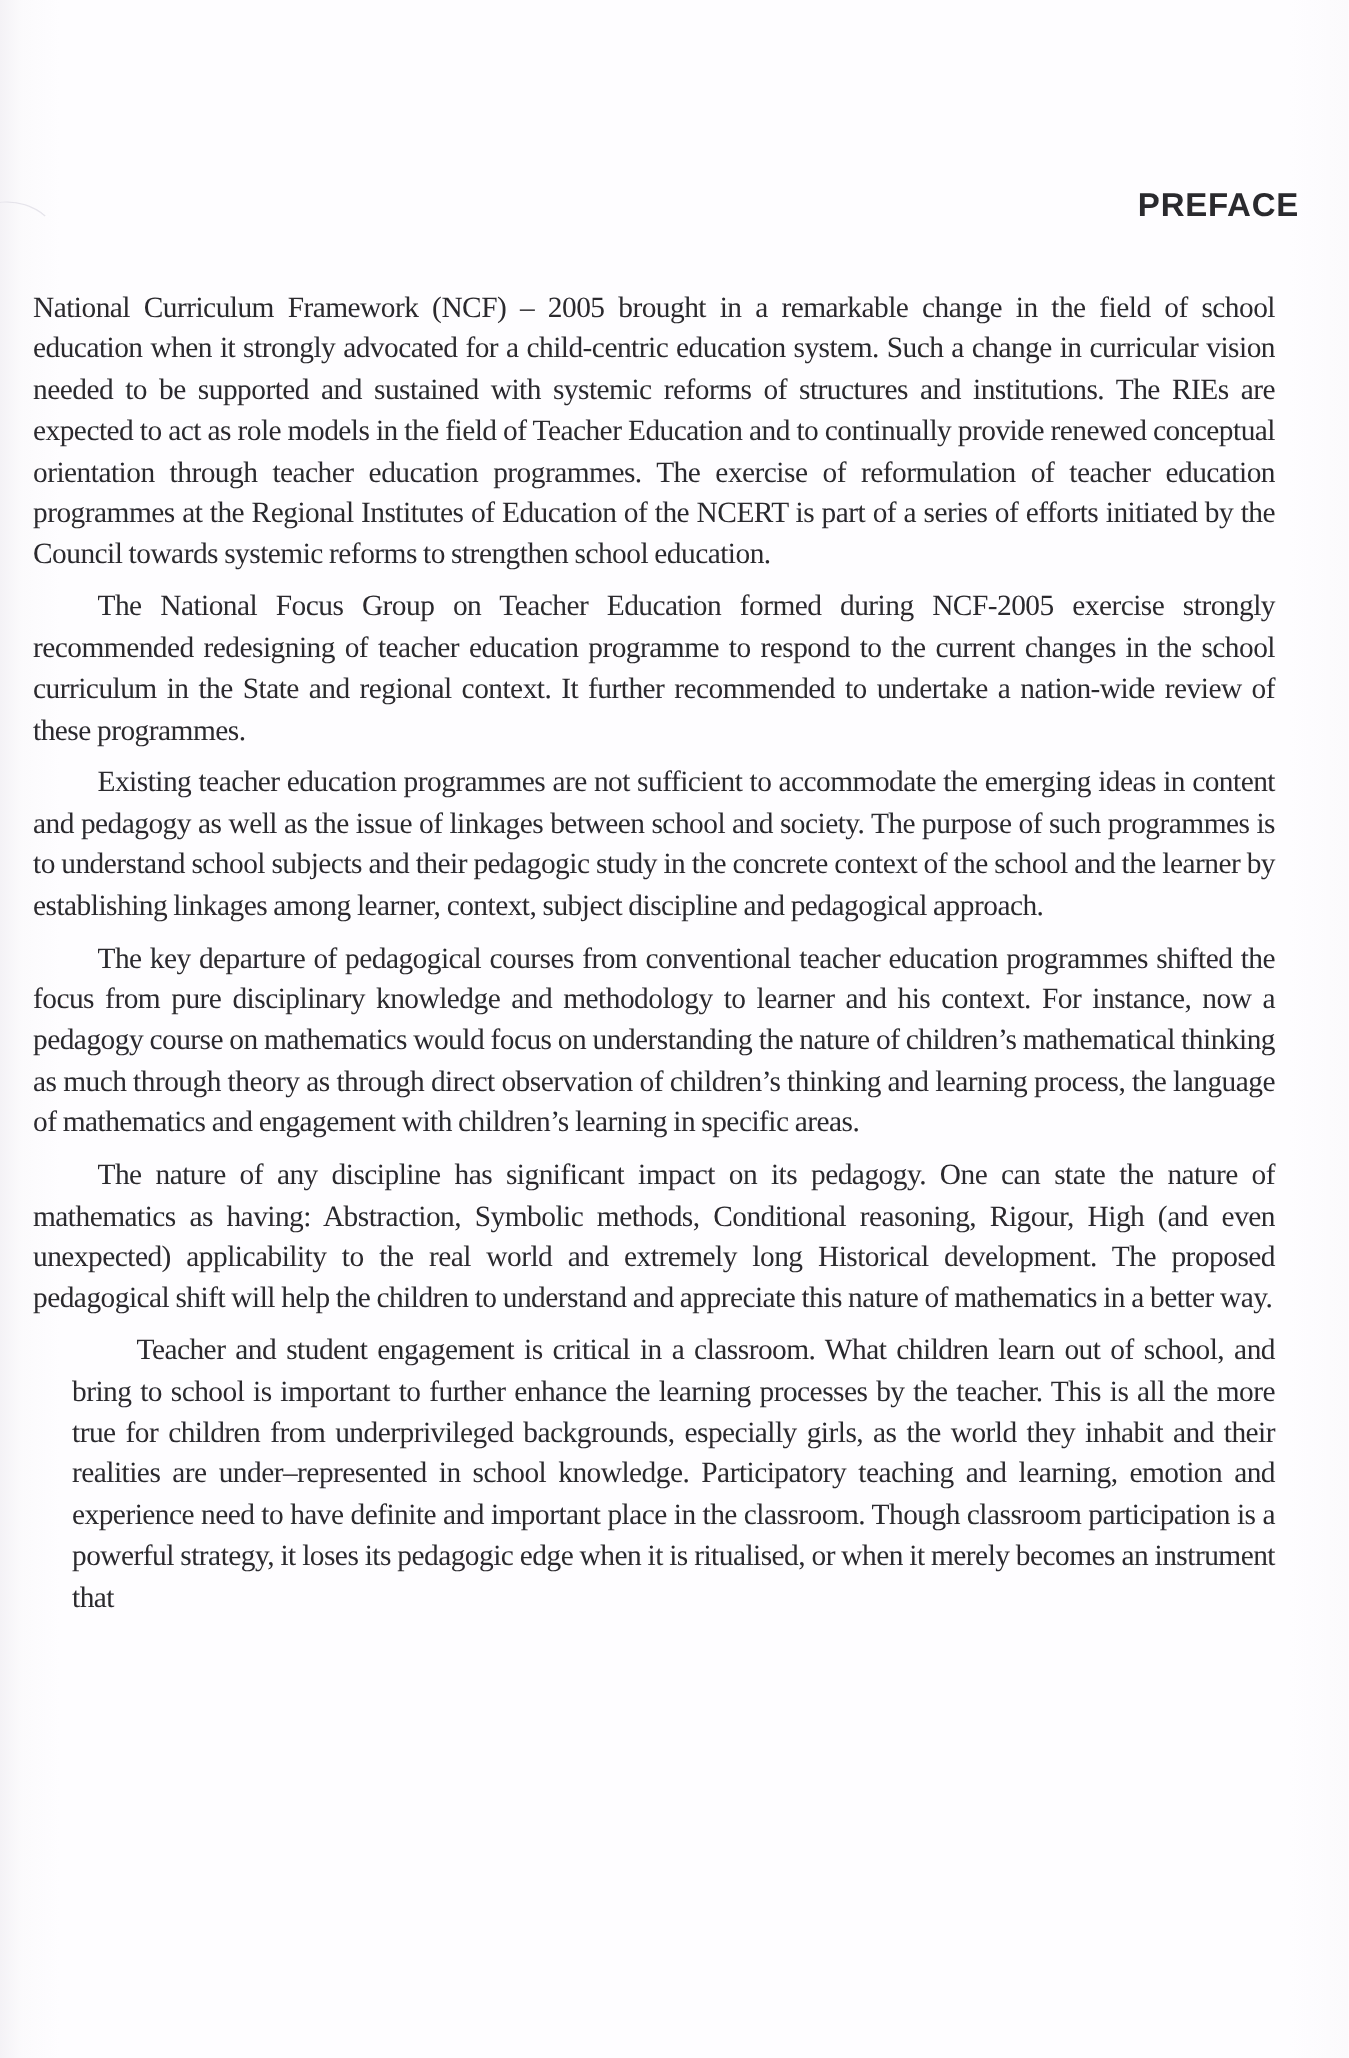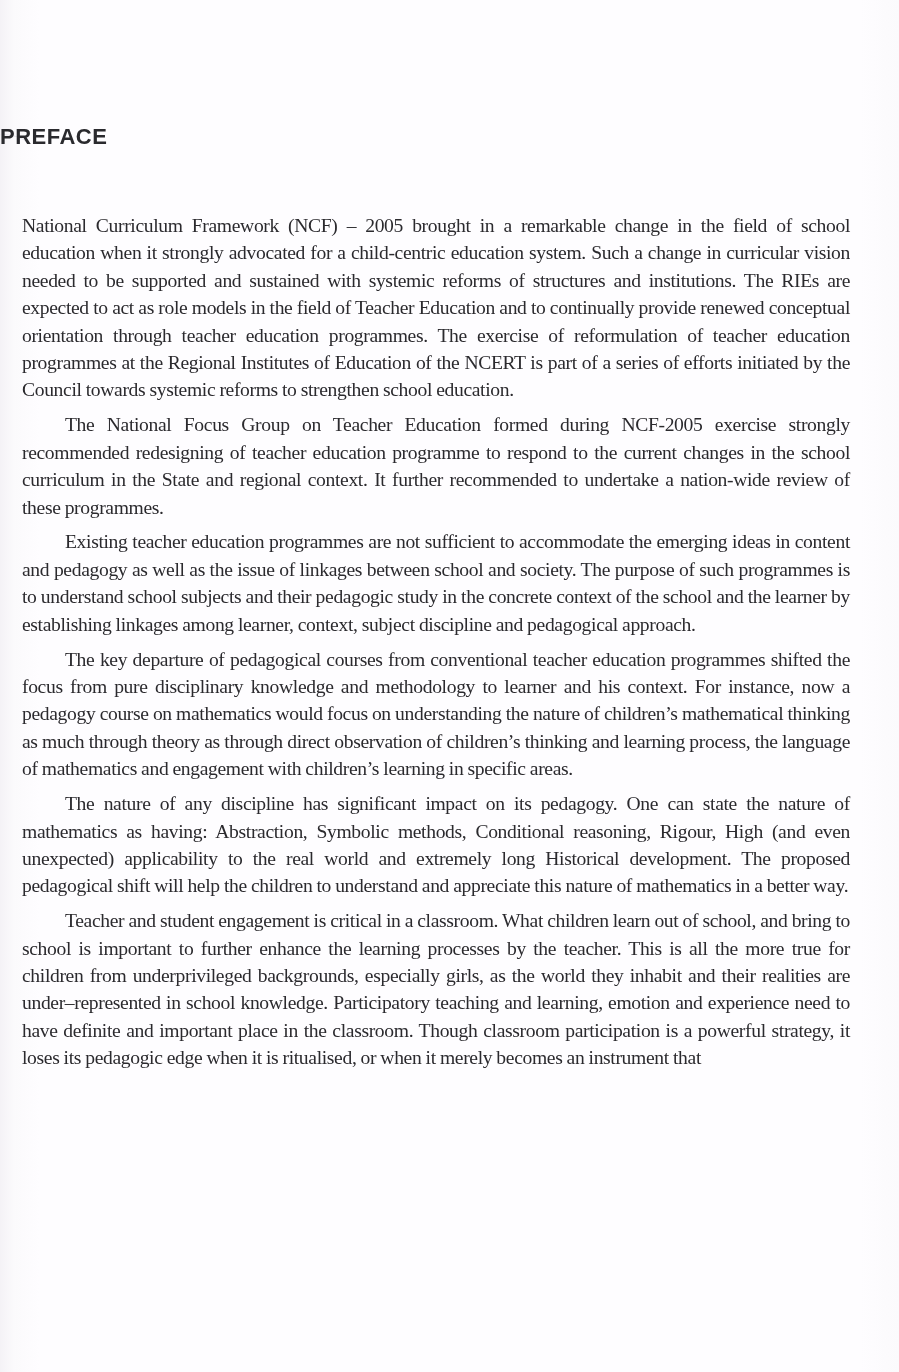--- a/index.html
+++ b/index.html
@@ -34,51 +34,52 @@
       border-radius: 60px 0 0 0;
       transform: rotate(40deg);
       transform-origin: left top;
       opacity: 0.6;
     }
     .title {
       position: absolute;
       top: 124px;
       left: 0;
       width: 866px;
-      text-align: left;
+      text-align: right;
       font-family: "Liberation Sans", sans-serif;
       font-weight: bold;
       font-size: 22px;
       letter-spacing: 0.5px;
       color: #2a2a2e;
       margin: 0;
     }
     .body-text {
       position: absolute;
       left: 22px;
-      top: 212px;
+      top: 192px;
       width: 828px;
       font-family: "Liberation Serif", serif;
       font-size: 19.6px;
       line-height: 27.4px;
       color: #2b2a2e;
       text-align: justify;
       letter-spacing: -0.35px;
       word-spacing: -0.4px;
     }
     .body-text p {
       margin: 0 0 7.5px 0;
       text-indent: 0;
     }
     .body-text p.indent {
       text-indent: 43px;
       font-family: Liberation Serif, serif;
     }
     .body-text p:last-child {
       margin-bottom: 0;
+      margin-left: 26px;
     }
   </style>
 </head>
 <body>
 
 <div class="page">
   <div class="bleed">
     <div class="curl"></div>
   </div>
 

